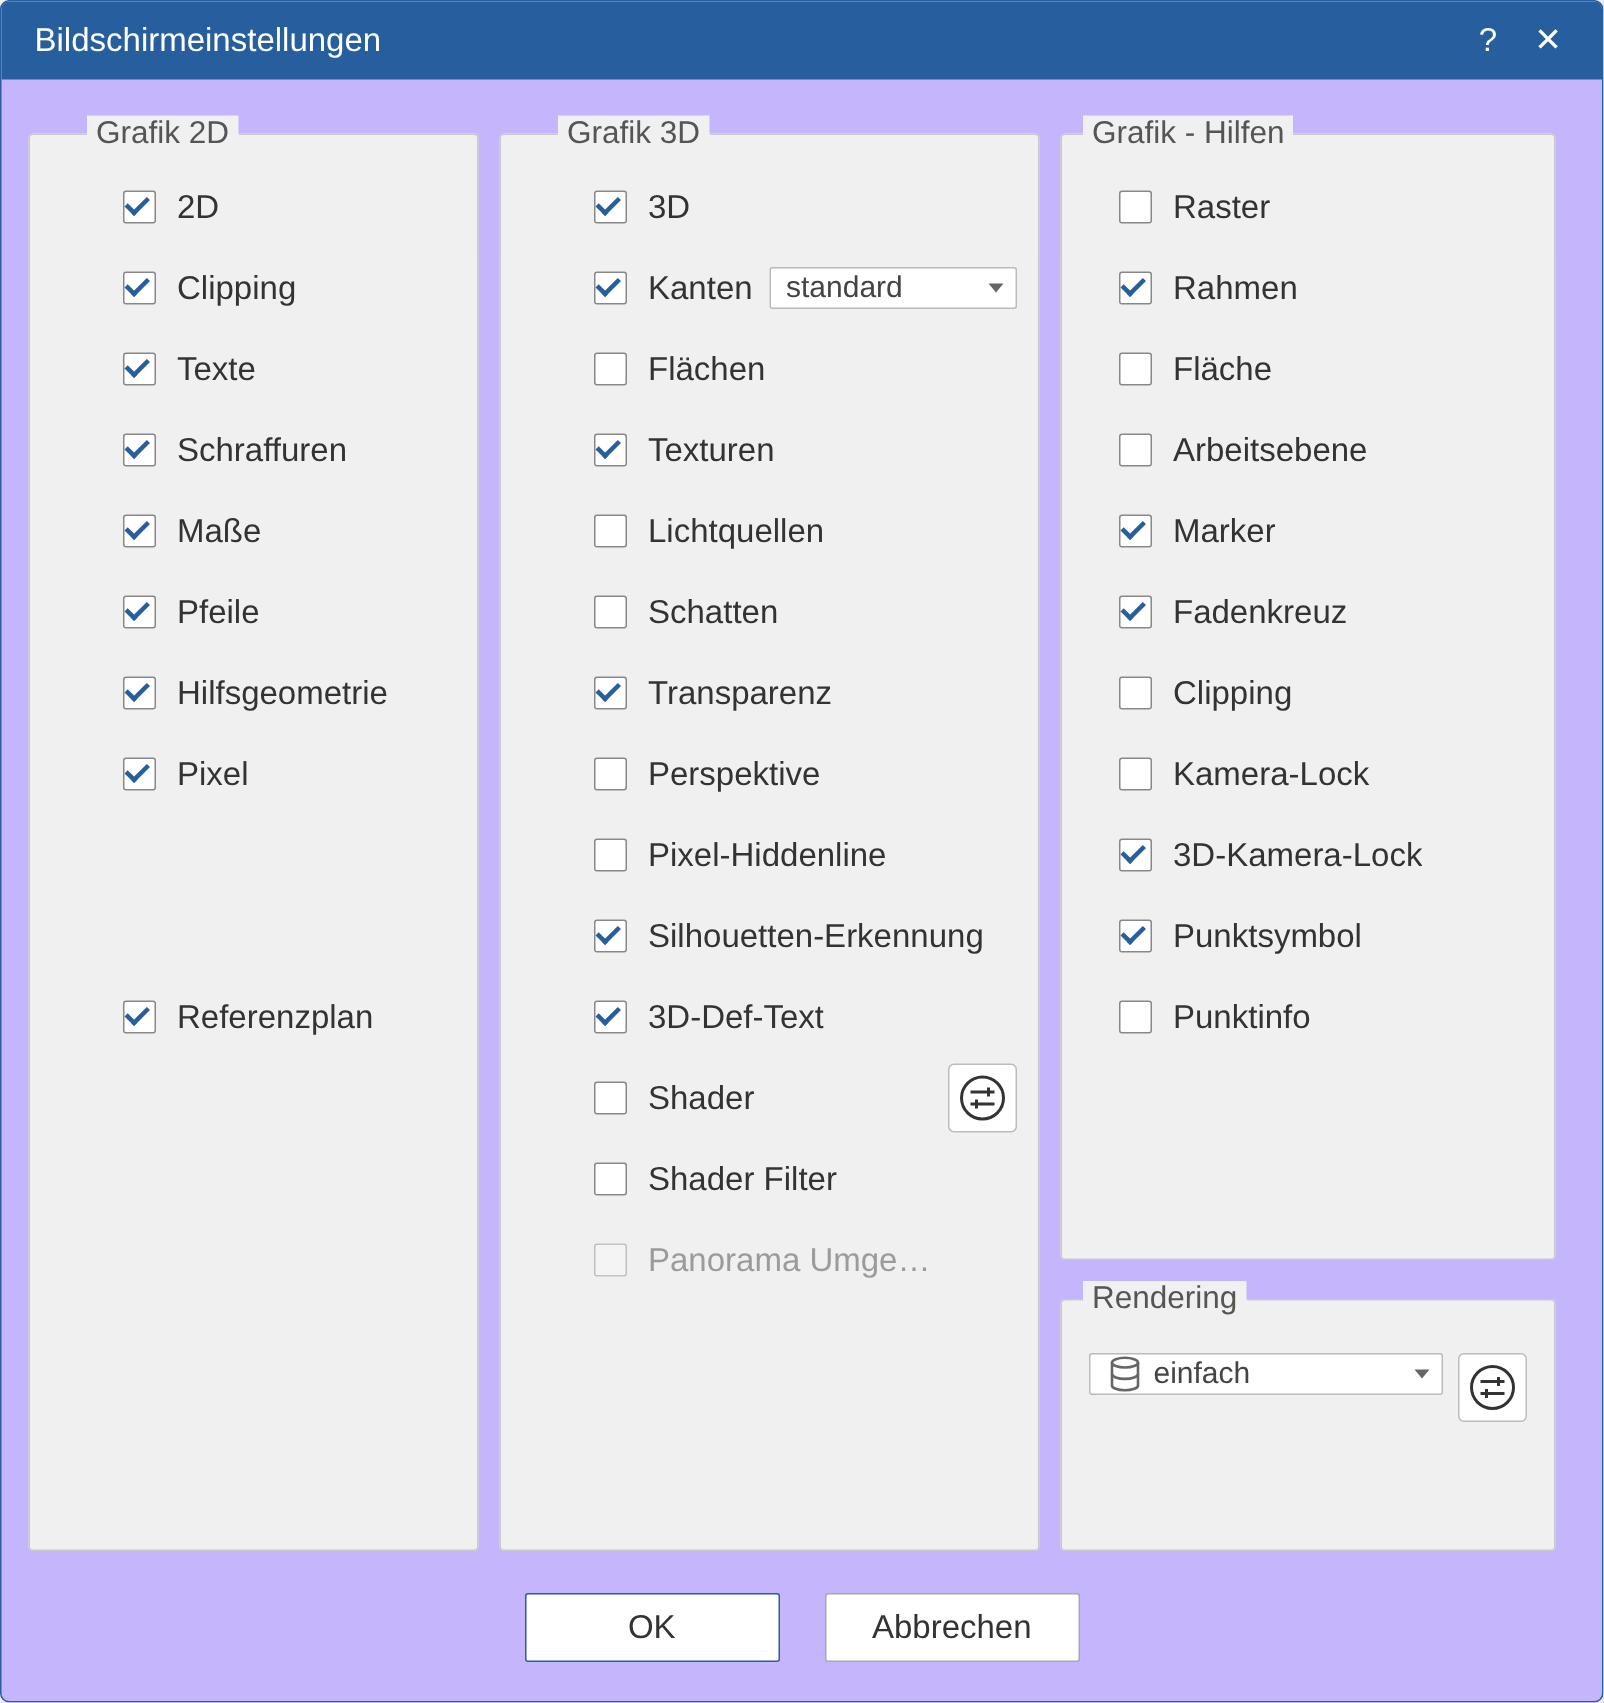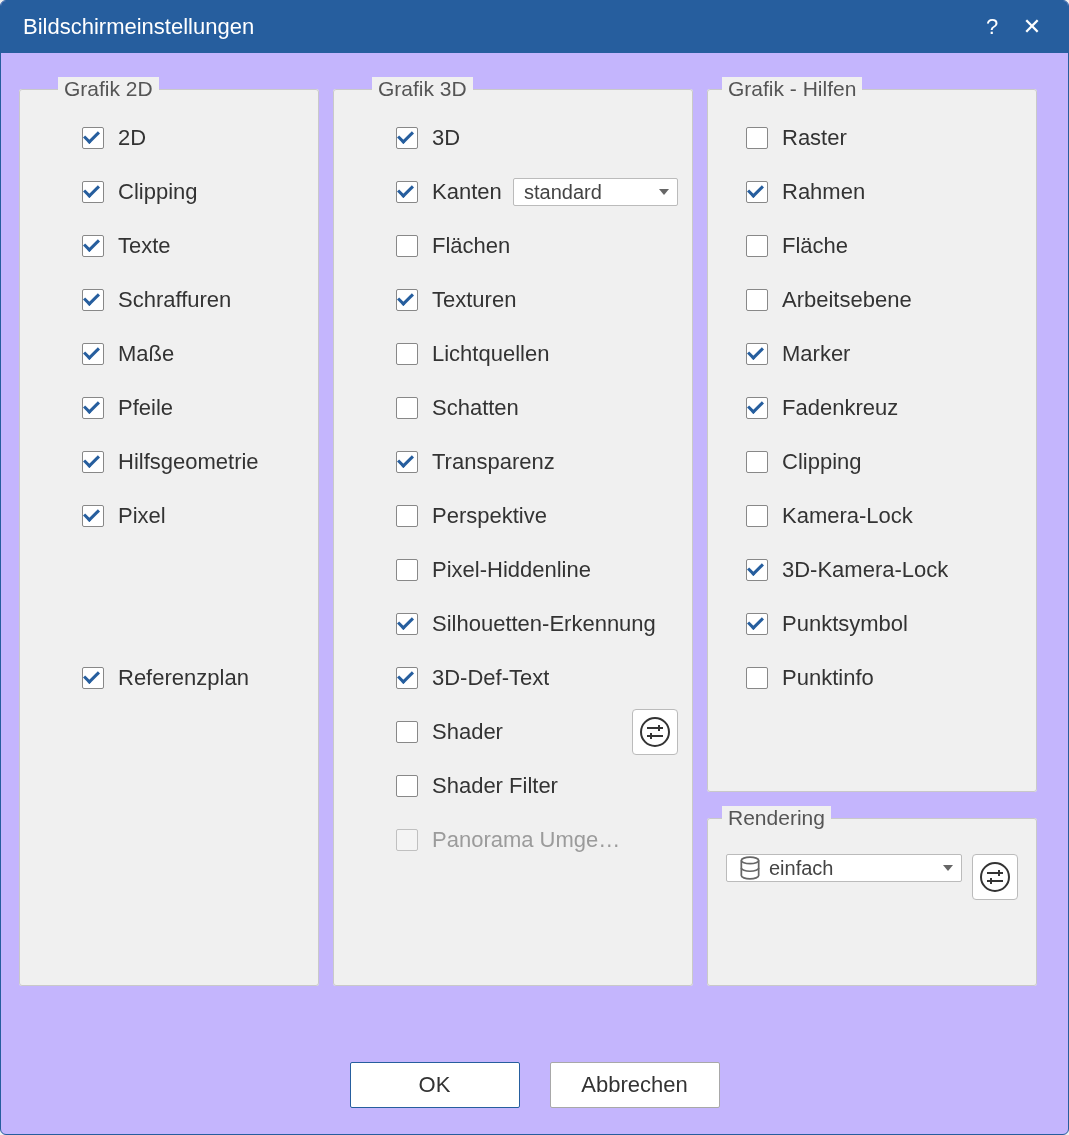--- a/index.html
+++ b/index.html
@@ -152,21 +152,20 @@
   }
   .btn {
     min-width: 170px;
     height: 46px;
     font-size: 22px;
     border: 1px solid #a8a8a8;
     background: #fff;
     color: #333;
     border-radius: 2px;
     cursor: pointer;
-    margin-top: 48px;
   }
   .btn.primary { border: 1px solid #265e9e; }
   .spacer-row { height: 108px; } 
 </style>
 </head>
 <body>
 
 <div class="dialog">
   <div class="titlebar">
     <span class="title">Bildschirmeinstellungen</span>

